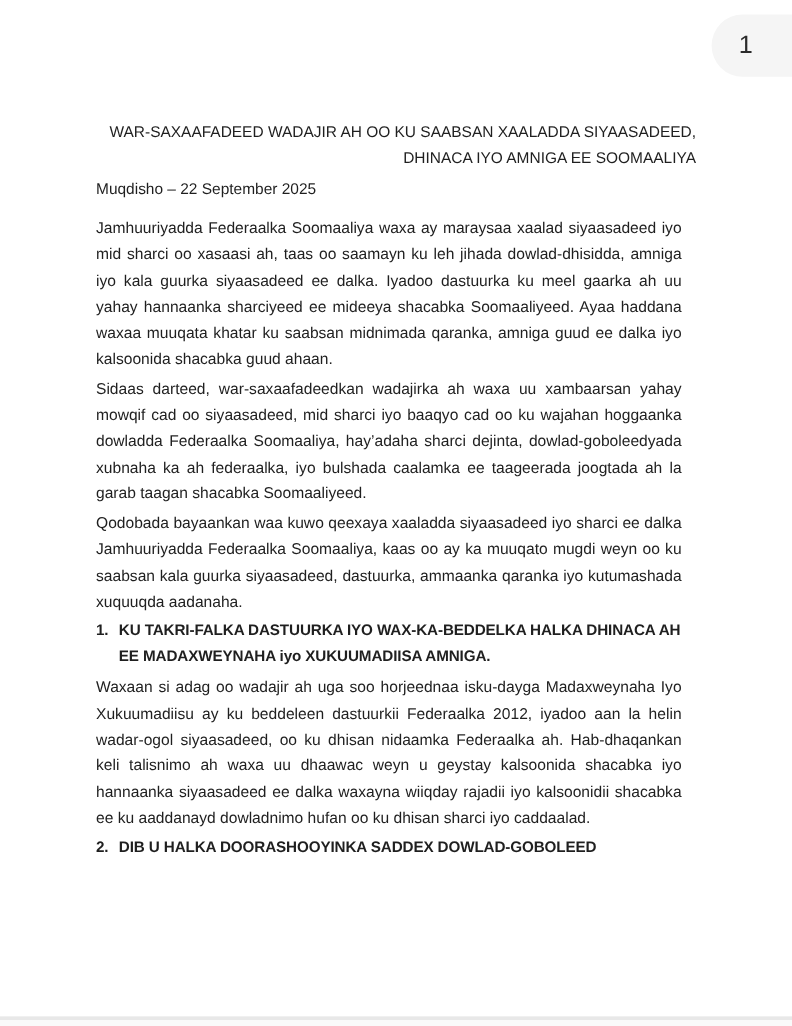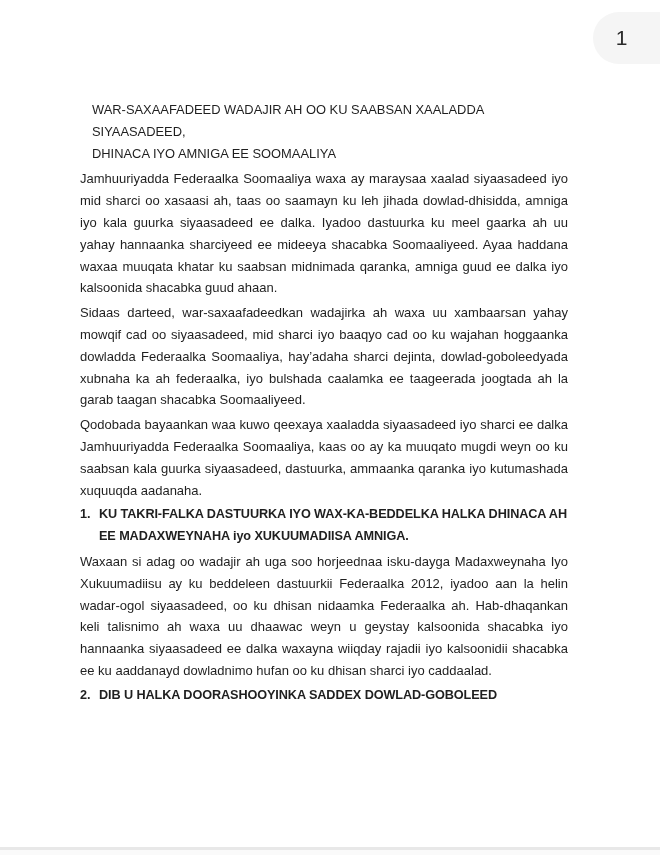--- a/index.html
+++ b/index.html
@@ -37,24 +37,24 @@
     padding-right: 10px;
   }
   .page-badge-num {
     font-size: 21px;
     color: #2b2b2b;
   }
   .doc {
     padding: 99px 80px 0 80px;
   }
   .title {
-    margin: 0 0 4px 12px;
+    margin: 0 0 4px 0;
     font-size: 12.9px;
     font-weight: 400;
-    text-align: left;
+    text-align: right;
     line-height: 21.8px;
   }
   .title-line { display: block; }
   .dateline {
     margin: 0 0 11px 0;
     font-size: 12.9px;
     line-height: 21.8px;
   }
   .para {
     margin: 0 12px 3px 0;
@@ -92,20 +92,21 @@
     <span class="page-badge-num">1</span>
   </div>
 
   <div class="doc">
 
     <h1 class="title">
       <span class="title-line">WAR-SAXAAFADEED WADAJIR AH OO KU SAABSAN XAALADDA SIYAASADEED,</span>
       <span class="title-line">DHINACA IYO AMNIGA EE SOOMAALIYA</span>
     </h1>
 
+    <p class="dateline">Muqdisho – 22 September 2025</p>
 
     <p class="para">Jamhuuriyadda Federaalka Soomaaliya waxa ay maraysaa xaalad siyaasadeed iyo mid sharci oo xasaasi ah, taas oo saamayn ku leh jihada dowlad-dhisidda, amniga iyo kala guurka siyaasadeed ee dalka. Iyadoo dastuurka ku meel gaarka ah uu yahay hannaanka sharciyeed ee mideeya shacabka Soomaaliyeed.  Ayaa haddana waxaa muuqata khatar ku saabsan midnimada qaranka, amniga guud ee dalka iyo kalsoonida shacabka guud ahaan.</p>
 
 
     <p class="para">Sidaas darteed, war-saxaafadeedkan wadajirka ah waxa uu xambaarsan yahay mowqif cad oo siyaasadeed, mid sharci iyo baaqyo cad oo ku wajahan hoggaanka dowladda Federaalka Soomaaliya, hay’adaha sharci dejinta, dowlad-goboleedyada xubnaha ka ah federaalka, iyo bulshada caalamka ee taageerada joogtada ah la garab taagan shacabka Soomaaliyeed.</p>
 
     <p class="para">Qodobada bayaankan waa kuwo qeexaya  xaaladda siyaasadeed iyo sharci ee dalka Jamhuuriyadda Federaalka Soomaaliya, kaas oo ay ka muuqato mugdi weyn oo ku saabsan kala guurka siyaasadeed, dastuurka, ammaanka qaranka iyo kutumashada xuquuqda aadanaha.</p>
 
     <div class="heading">
       <span class="h-num">1.</span>

